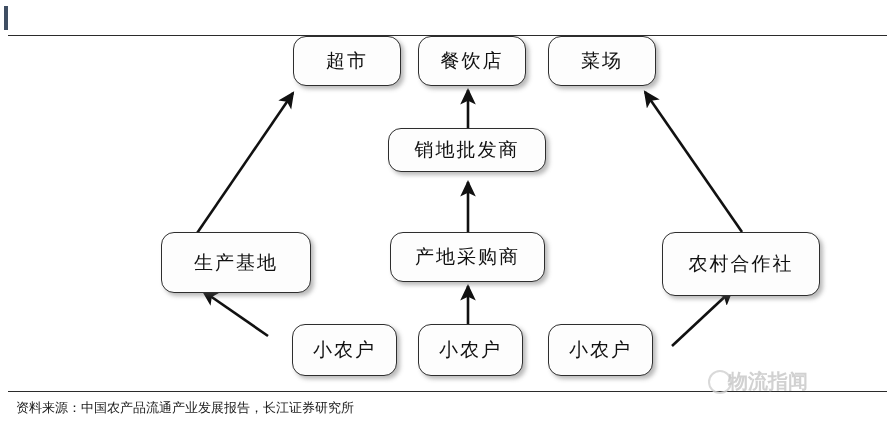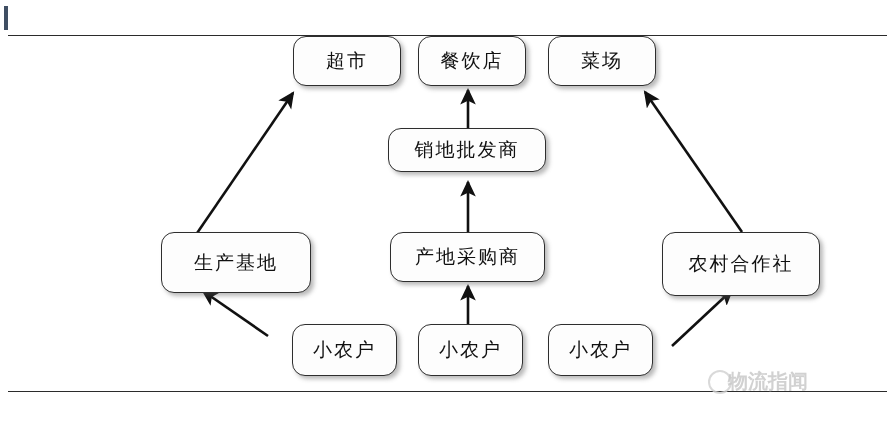--- a/index.html
+++ b/index.html
@@ -145,19 +145,20 @@
         <div class="node-box" style="left: 418px; top: 288px; width: 105px; height: 52px; background: rgb(253, 253, 253); border-color: rgb(46, 46, 46);">
           <span>小农户</span>
         </div>
         <div class="node-box" style="left: 548px; top: 288px; width: 105px; height: 52px; background: rgb(253, 253, 253); border-color: rgb(46, 46, 46);">
           <span>小农户</span>
         </div>
       </div>
   </div>
 
   <div id="footer-rule"></div>
+  <div id="source-note">资料来源：中国农产品流通产业发展报告，长江证券研究所</div>
 
   <div id="watermark-group">
     <div id="watermark-ghost-ring"></div>
     <div id="watermark-ghost">物流指闻</div>
   </div>
 
 </div>
 
 </body></html>

